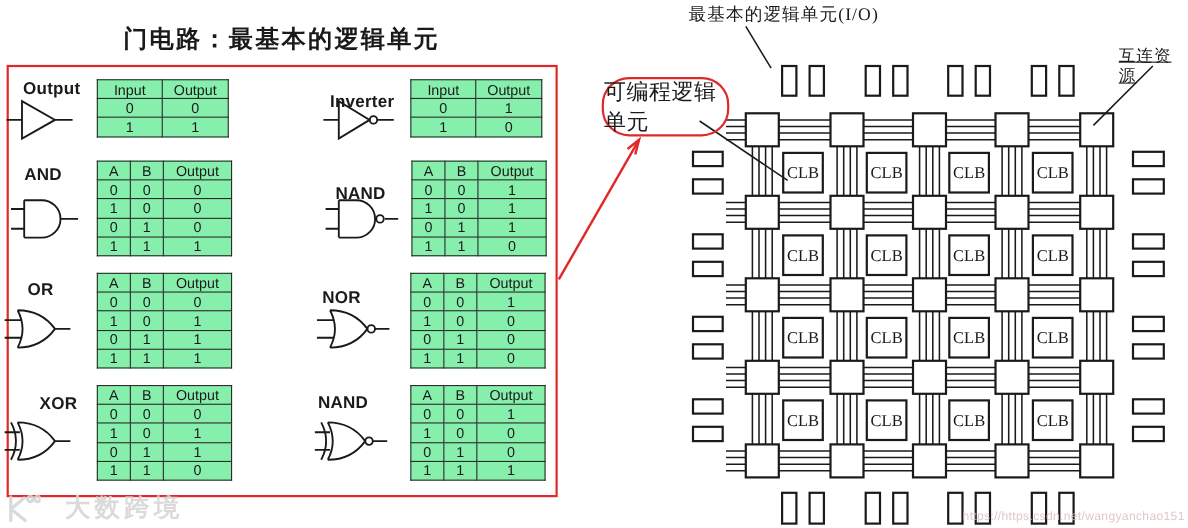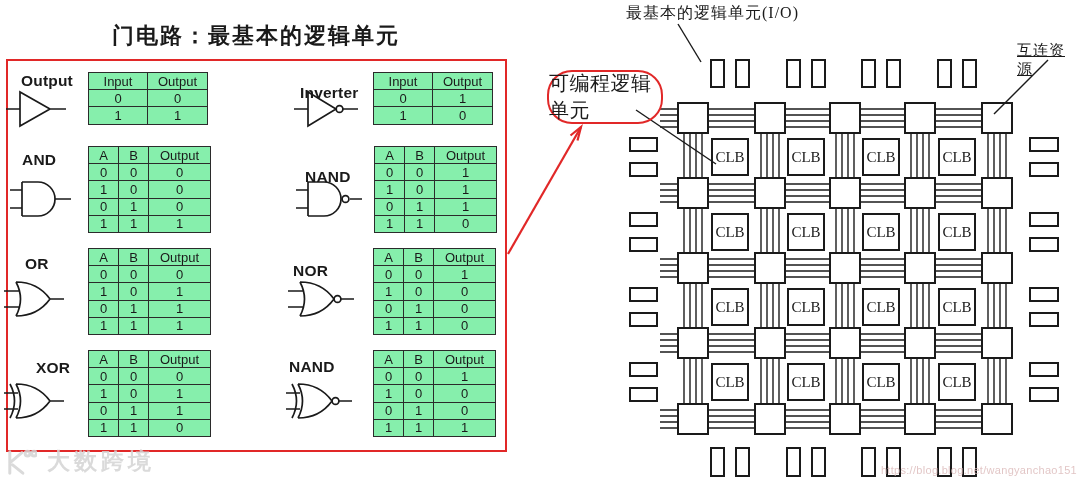--- a/index.html
+++ b/index.html
@@ -12,21 +12,21 @@
   .glabel{font-size:15.5px;font-weight:600;letter-spacing:0.2px;}
   table.tt{border-collapse:collapse;background:#86efac;}
   table.tt td{border:1.5px solid #2b2b2b;text-align:center;font-size:13px;height:16.2px;
               padding:0;font-family:"Liberation Sans",sans-serif;font-weight:500;}
   .callout{left:547px;top:70px;width:112px;height:50px;border:2.5px solid #e12828;border-radius:25px;
            display:flex;align-items:center;justify-content:center;font-size:20px;
            font-family:"Liberation Serif",serif;background:transparent;letter-spacing:0.5px;}
   .cn-label{font-family:"Liberation Serif",serif;font-size:16px;letter-spacing:1px;}
   .io-label{left:626px;top:3px;}
   .ic-label{left:1017px;top:41px;font-size:15px;text-decoration:underline;}
-  .wm-left{left:5px;top:446px;display:flex;align-items:center;gap:10px;opacity:0.85;}
+  .wm-left{left:5px;top:446px;display:flex;align-items:center;gap:22px;opacity:0.85;}
   .wm-left span{font-size:23px;font-weight:bold;color:#d4d4d4;letter-spacing:4px;}
   .wm-right{right:3px;top:464px;font-size:11px;color:#ddbcbc;opacity:0.85;letter-spacing:0.3px;}
   svg{display:block;}
 </style>
 </head>
 <body>
 
 <div class="abs title">门电路：最基本的逻辑单元</div>
 <div class="abs red-box"></div>
 <div id="gates">
@@ -448,13 +448,13 @@
 <div class="abs wm-left">
   <svg width="32" height="28" viewBox="0 0 34 30">
     <g stroke="#d4d4d4" stroke-width="3.2" fill="none" stroke-linecap="round">
       <path d="M5 4 V27 M5 16 L18 5 M8 18 L19 27"></path>
       <circle cx="24" cy="6" r="2.6"></circle>
         <circle cx="31" cy="6" r="2.6"></circle>
     </g>
   </svg>
   <span>大数跨境</span>
 </div>
-<div class="abs wm-right">https://blog.blog.net/wangyanchao151</div>
+<div class="abs wm-right">https://https.csdn.net/wangyanchao151</div>
 
 </body></html>

